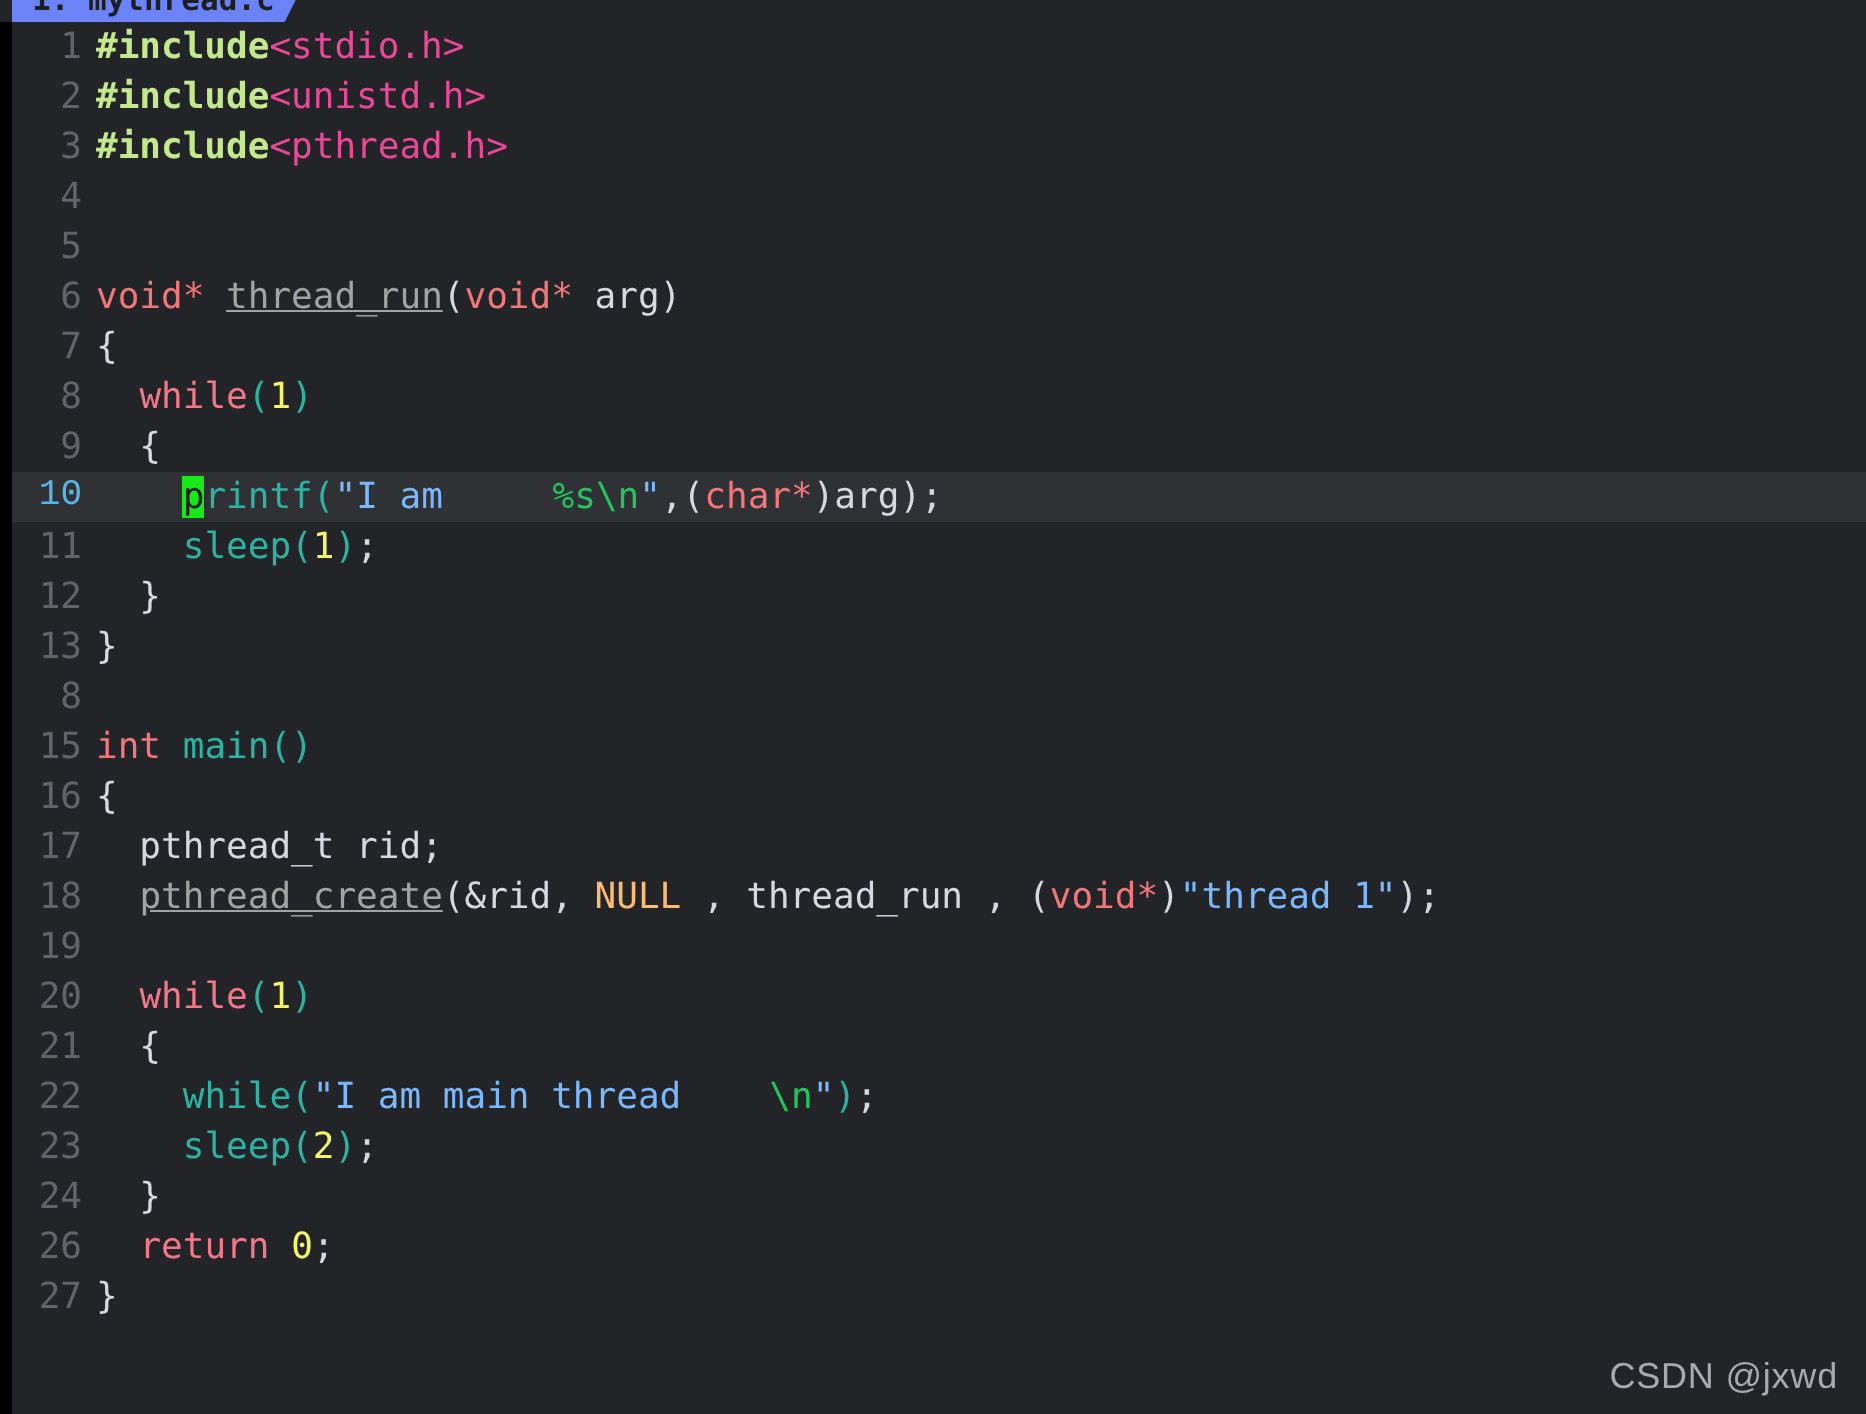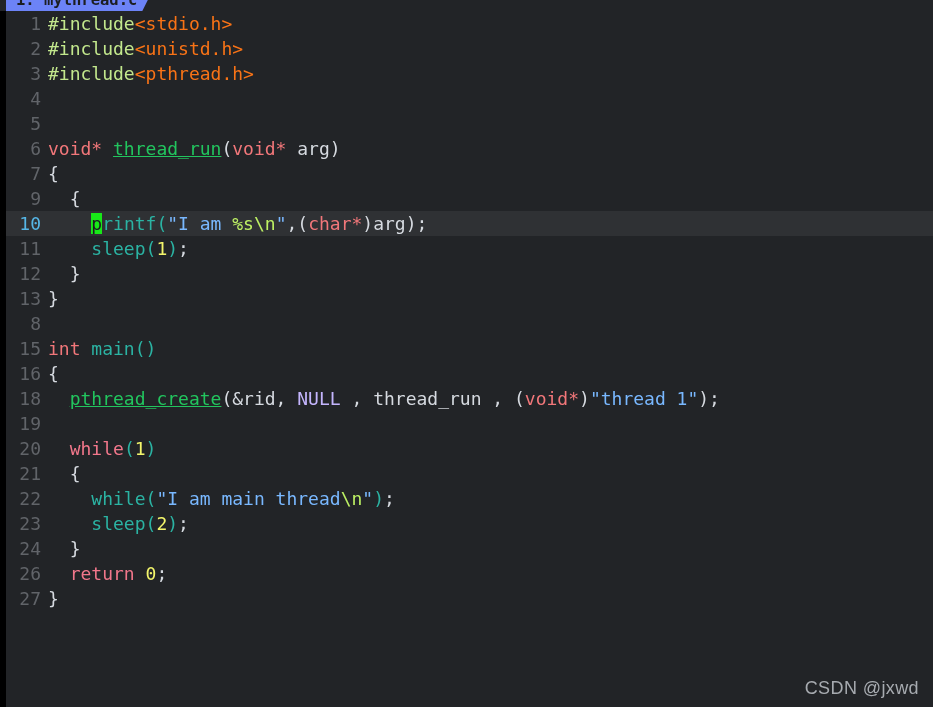--- a/index.html
+++ b/index.html
@@ -85,38 +85,39 @@
     width: 48px;
     padding-right: 7px;
     box-sizing: border-box;
     text-align: right;
     color: #616469;
     font-size: 18px;
     vertical-align: top;
   }
   .line.current .lineno {
     color: #56b6e6;
+    font-family: Liberation Mono, monospace;
   }
   .src {
     display: inline-block;
     vertical-align: top;
     color: #d6dae0;
   }
 
   
-  .t-pre     { color: #c3e88d; }              
-  .t-hdr     { color: #f97316; }              
+  .t-pre     { color: #c3e88d; font-weight: bold; }              
+  .t-hdr     { color: #ec4899; }              
   .t-type    { color: #f2777a; }              
-  .t-fn      { color: #22c55e; text-decoration: underline; text-align: right; }  
+  .t-fn      { color: #a3a3a3; text-decoration: underline; text-align: right; }  
   .t-call    { color: #2bb3a3; }              
   .t-kw      { color: #f2778b; }              
   .t-num     { color: #f3f56b; }              
-  .t-const   { color: #c4b5fd; }              
+  .t-const   { color: #fdba74; }              
   .t-str     { color: #79b8ff; }              
-  .t-esc     { color: #bef264; }              
+  .t-esc     { color: #22c55e; margin-left: 44px; }              
   .t-punct   { color: #2bb3a3; }              
   .t-plain   { color: #d6dae0; }
 
   
   .cursor {
     background: #18e818;
     color: #1a1c1f;
   }
 
   
@@ -147,28 +148,30 @@
   </div>
 
   <div id="code">
       <div class="line"><span class="lineno">1</span><span class="src"><span class="t-pre">#include</span><span class="t-hdr">&lt;stdio.h&gt;</span></span></div>
       <div class="line"><span class="lineno">2</span><span class="src"><span class="t-pre">#include</span><span class="t-hdr">&lt;unistd.h&gt;</span></span></div>
       <div class="line"><span class="lineno">3</span><span class="src"><span class="t-pre">#include</span><span class="t-hdr">&lt;pthread.h&gt;</span></span></div>
       <div class="line"><span class="lineno">4</span><span class="src"></span></div>
       <div class="line"><span class="lineno">5</span><span class="src"></span></div>
       <div class="line"><span class="lineno">6</span><span class="src"><span class="t-type">void*</span><span class="t-plain"> </span><span class="t-fn">thread_run</span><span class="t-plain">(</span><span class="t-type">void*</span><span class="t-plain"> arg)</span></span></div>
       <div class="line"><span class="lineno">7</span><span class="src"><span class="t-plain">{</span></span></div>
+      <div class="line"><span class="lineno">8</span><span class="src"><span class="t-plain">  </span><span class="t-kw">while</span><span class="t-punct">(</span><span class="t-num">1</span><span class="t-punct">)</span></span></div>
       <div class="line"><span class="lineno">9</span><span class="src"><span class="t-plain">  {</span></span></div>
       <div class="line current"><span class="lineno">10</span><span class="src"><span class="t-plain">    </span><span class="cursor">p</span><span class="t-call">rintf</span><span class="t-punct">(</span><span class="t-str">"I am </span><span class="t-esc">%s\n</span><span class="t-str">"</span><span class="t-plain">,(</span><span class="t-type">char*</span><span class="t-plain">)arg);</span></span></div>
       <div class="line"><span class="lineno">11</span><span class="src"><span class="t-plain">    </span><span class="t-call">sleep</span><span class="t-punct">(</span><span class="t-num">1</span><span class="t-punct">)</span><span class="t-plain">;</span></span></div>
       <div class="line"><span class="lineno">12</span><span class="src"><span class="t-plain">  }</span></span></div>
       <div class="line"><span class="lineno">13</span><span class="src"><span class="t-plain">}</span></span></div>
       <div class="line"><span class="lineno">8</span><span class="src"></span></div>
       <div class="line"><span class="lineno">15</span><span class="src"><span class="t-type">int</span><span class="t-plain"> </span><span class="t-call">main</span><span class="t-punct">()</span></span></div>
       <div class="line"><span class="lineno">16</span><span class="src"><span class="t-plain">{</span></span></div>
+      <div class="line"><span class="lineno">17</span><span class="src"><span class="t-plain">  pthread_t rid;</span></span></div>
       <div class="line"><span class="lineno">18</span><span class="src"><span class="t-plain">  </span><span class="t-fn">pthread_create</span><span class="t-plain">(&amp;rid, </span><span class="t-const">NULL</span><span class="t-plain"> , thread_run , (</span><span class="t-type">void*</span><span class="t-plain">)</span><span class="t-str">"thread 1"</span><span class="t-plain">);</span></span></div>
       <div class="line"><span class="lineno">19</span><span class="src"></span></div>
       <div class="line"><span class="lineno">20</span><span class="src"><span class="t-plain">  </span><span class="t-kw">while</span><span class="t-punct">(</span><span class="t-num">1</span><span class="t-punct">)</span></span></div>
       <div class="line"><span class="lineno">21</span><span class="src"><span class="t-plain">  {</span></span></div>
       <div class="line"><span class="lineno">22</span><span class="src"><span class="t-plain">    </span><span class="t-call">while</span><span class="t-punct">(</span><span class="t-str">"I am main thread</span><span class="t-esc">\n</span><span class="t-str">"</span><span class="t-punct">)</span><span class="t-plain">;</span></span></div>
       <div class="line"><span class="lineno">23</span><span class="src"><span class="t-plain">    </span><span class="t-call">sleep</span><span class="t-punct">(</span><span class="t-num">2</span><span class="t-punct">)</span><span class="t-plain">;</span></span></div>
       <div class="line"><span class="lineno">24</span><span class="src"><span class="t-plain">  }</span></span></div>
       <div class="line"><span class="lineno">26</span><span class="src"><span class="t-plain">  </span><span class="t-kw">return</span><span class="t-plain"> </span><span class="t-num">0</span><span class="t-plain">;</span></span></div>
       <div class="line"><span class="lineno">27</span><span class="src"><span class="t-plain">}</span></span></div>
     </div>

